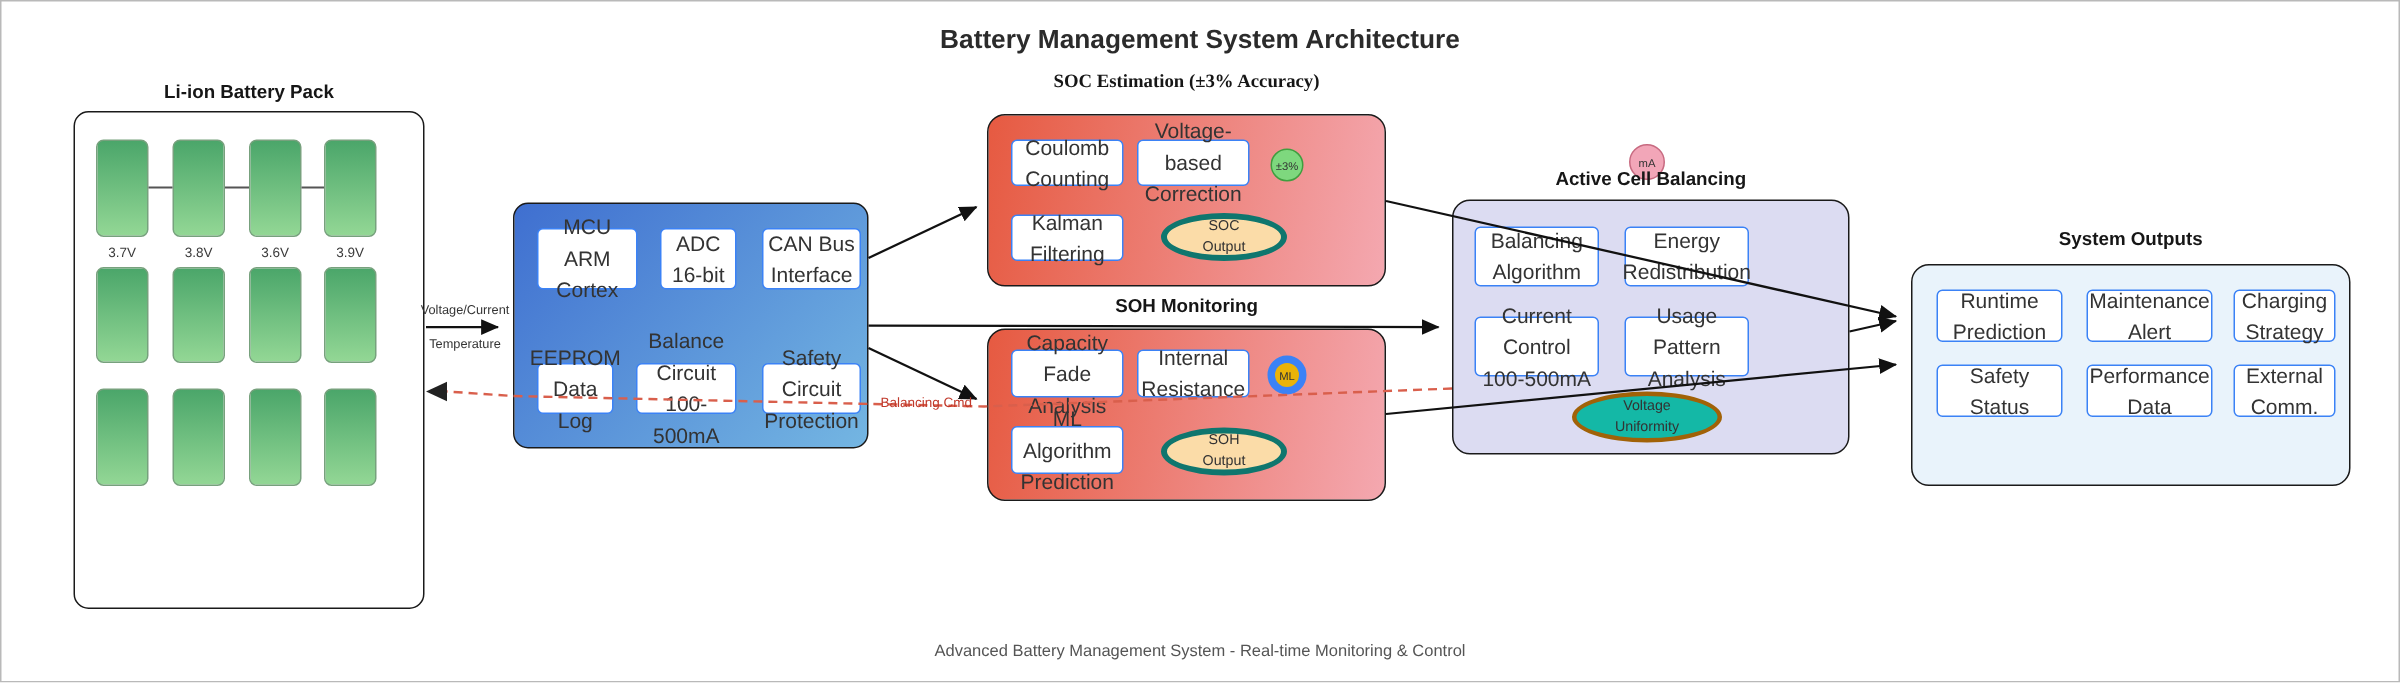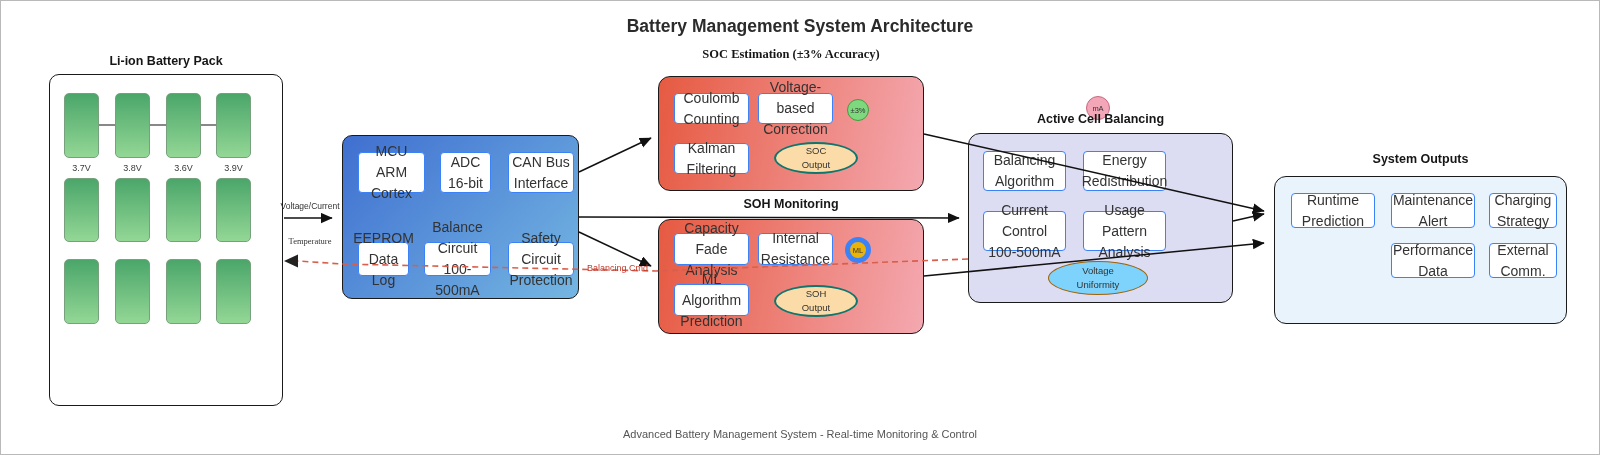--- a/index.html
+++ b/index.html
@@ -23,22 +23,22 @@
   #soh-box{left:657px;top:218px;width:266px;height:115px;border-radius:12px;
     background:linear-gradient(100deg,#e65a41 0%,#f4a8b0 100%);}
   #acb-box{left:967px;top:132px;width:265px;height:170px;border-radius:12px;background:#dcdcf2;}
   #out-box{left:1273px;top:175px;width:293px;height:148px;border-radius:12px;background:#e9f3fb;}
   .module{position:absolute;background:#ffffff;border:1px solid #3b82f6;border-radius:4px;
     display:flex;flex-direction:column;align-items:center;justify-content:center;
     font-size:14px;color:#333;text-align:center;line-height:1.5;z-index:2;box-sizing:border-box;}
   .ellipse{position:absolute;border-radius:50%;display:flex;flex-direction:column;
     align-items:center;justify-content:center;font-size:9.5px;color:#333;text-align:center;
     line-height:1.45;z-index:2;box-sizing:border-box;}
-  .ellipse-peach{background:#fbdca8;border:2px solid #0f766e;}
-  .ellipse-green{background:#7dd3fc;border:1px solid #a16207;}
+  .ellipse-peach{background:#fbdca8;border:4px solid #0f766e;}
+  .ellipse-green{background:#14b8a6;border:3px solid #a16207;}
   .badge{position:absolute;border-radius:50%;display:flex;align-items:center;
     justify-content:center;font-size:7.5px;color:#333;z-index:3;box-sizing:border-box;}
   .badge-green{background:#7ed87e;border:1px solid #3f9e3f;}
   .badge-blue{background:#eab308;border:5px solid #3b82f6;}
   .badge-pink{background:#f2a6b8;border:1px solid #c76a80;}
   .cell{position:absolute;background:linear-gradient(180deg,#4ba66a 0%,#93d795 100%);
     border:1px solid #77a17d;border-radius:5px;z-index:2;box-sizing:border-box;}
   .vlabel{position:absolute;font-size:9px;color:#3a3a3a;text-align:center;width:35px;z-index:2;}
   .edge-label{position:absolute;font-size:8.5px;color:#333;text-align:center;z-index:11;}
   .bal-label{position:absolute;left:586px;top:262px;font-size:9px;color:#c0392b;z-index:11;}
@@ -173,31 +173,35 @@
     <span>Prediction</span>
   </div>
   <div class="module" style="left:1390px;top:192px;width:84px;height:35px">
     <span>Maintenance</span>
     <span>Alert</span>
   </div>
   <div class="module" style="left:1488px;top:192px;width:68px;height:35px">
     <span>Charging</span>
     <span>Strategy</span>
   </div>
+  <div class="module" style="left:1290px;top:242px;width:84px;height:35px">
+    <span>Safety</span>
+    <span>Status</span>
+  </div>
   <div class="module" style="left:1390px;top:242px;width:84px;height:35px">
     <span>Performance</span>
     <span>Data</span>
   </div>
   <div class="module" style="left:1488px;top:242px;width:68px;height:35px">
     <span>External</span>
     <span>Comm.</span>
   </div>
 
   <span class="edge-label" style="left:276px;top:200px;width:66px;text-align:center;">Voltage/Current</span>
-  <span class="edge-label" style="left:278px;top:235px;width:62px;font-family:Liberation Serif, serif;">Temperature</span>
+  <span class="edge-label" style="left:278px;top:223px;width:62px;">Temperature</span>
   <span class="bal-label">Balancing Cmd</span>
 
   <svg class="lines" width="1600" height="455" viewBox="0 0 1600 455">
     <defs>
       <marker id="ah" markerWidth="9" markerHeight="8" refX="7.5" refY="3.5" orient="auto">
         <path d="M0,0 L8,3.5 L0,7 Z" fill="#111"></path>
       </marker>
     </defs>
 
     <line class="cellconn" x1="98" y1="124" x2="114" y2="124"></line>

